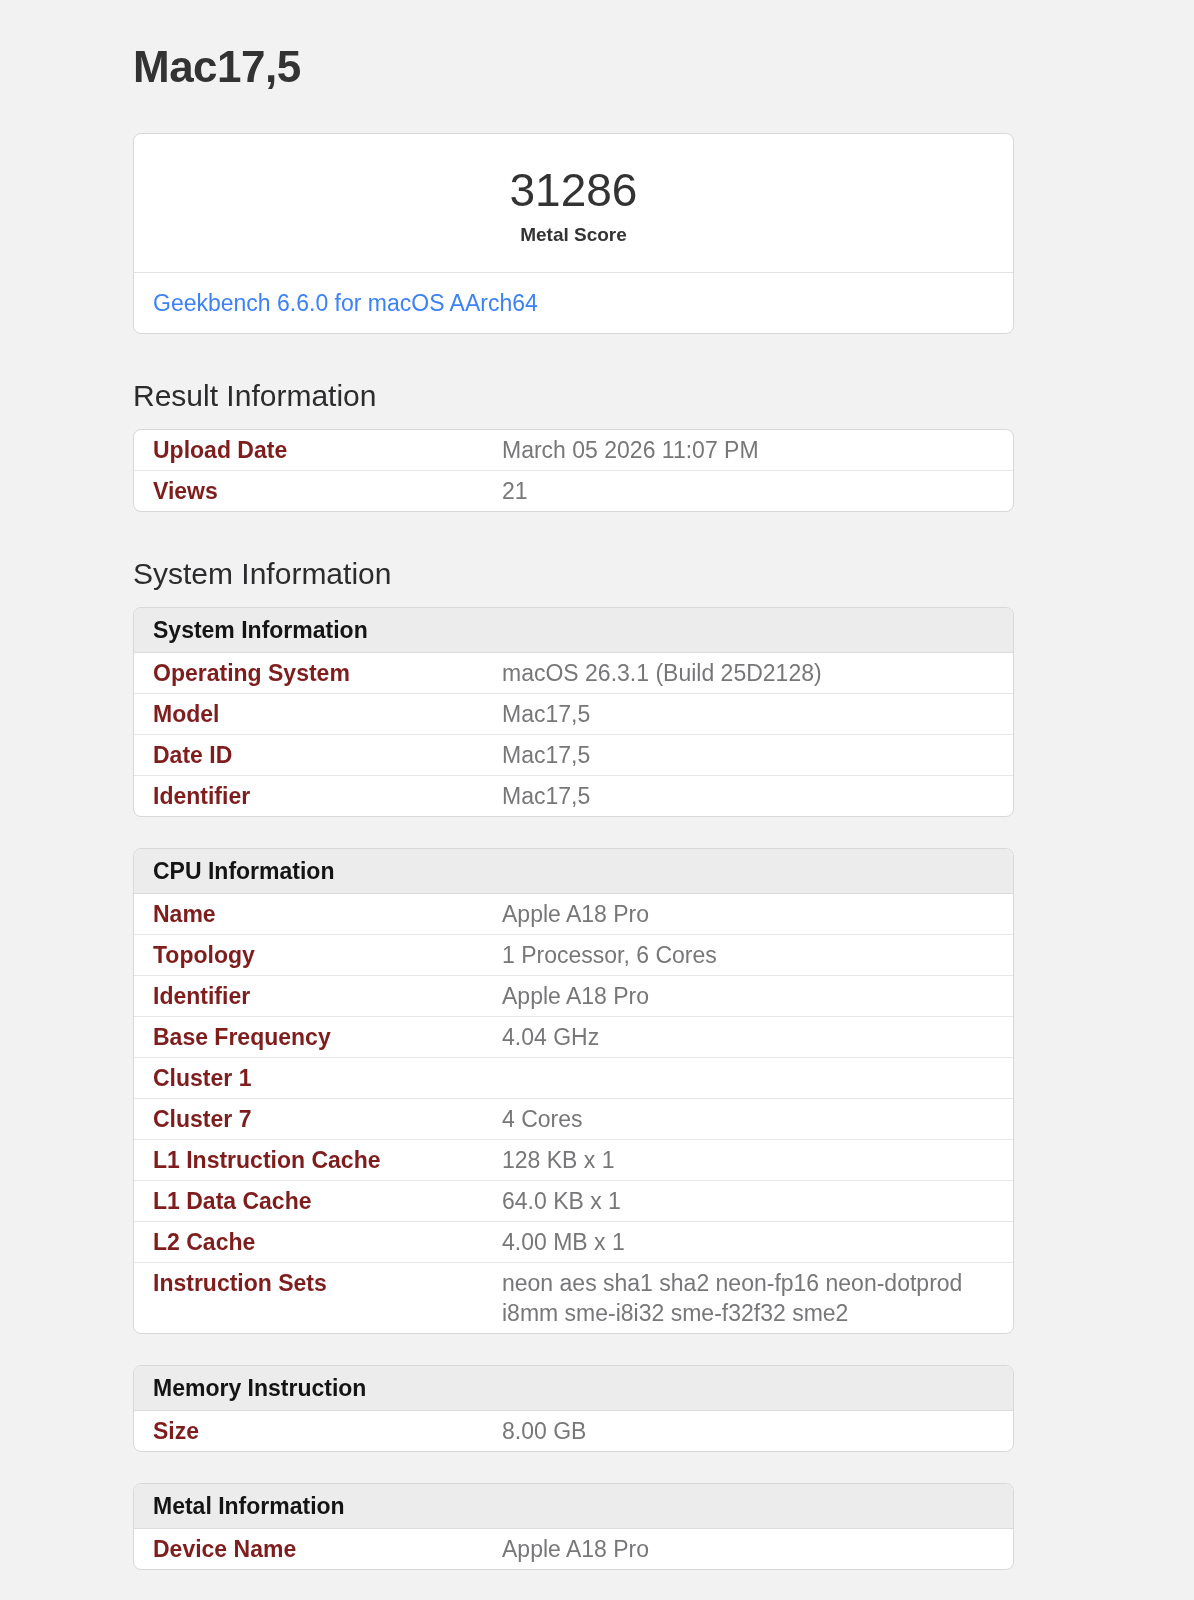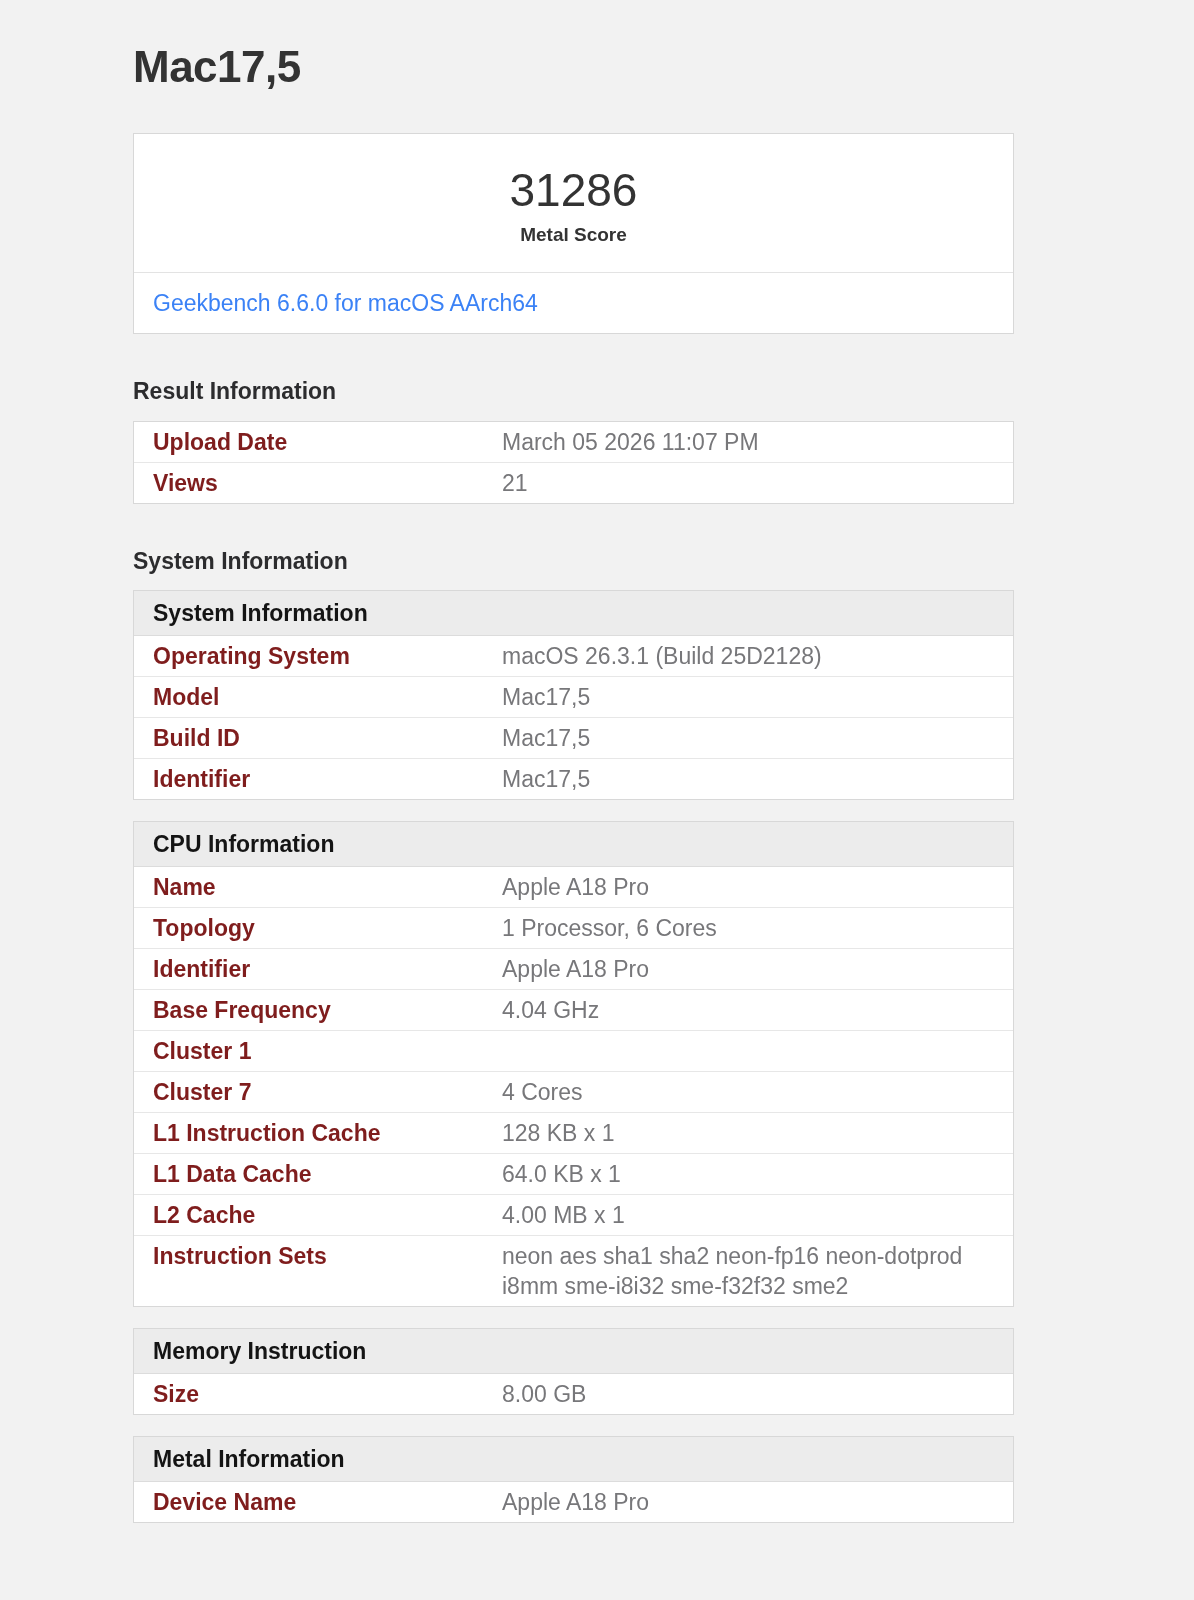--- a/index.html
+++ b/index.html
@@ -21,21 +21,21 @@
     font-size: 44px;
     font-weight: bold;
     color: #333333;
     letter-spacing: -0.5px;
     margin: 0 0 40px 0;
     line-height: 1.15;
   }
   .card {
     background: #ffffff;
     border: 1px solid #d8d8d8;
-    border-radius: 0;
+    border-radius: 8px;
     overflow: hidden;
   }
   
   .score-top { text-align: center; padding: 31px 0 26px 0; }
   .score-number {
     font-size: 46px;
     font-weight: 400;
     color: #333333;
     line-height: 1.1;
   }
@@ -47,27 +47,27 @@
   }
   .score-footer {
     border-top: 1px solid #e3e3e3;
     padding: 15px 19px;
     font-size: 23px;
     line-height: 30px;
     color: #3b82f6;
   }
   
   h2.section-heading {
-    font-size: 23px;
-    font-weight: bold;
+    font-size: 30px;
+    font-weight: normal;
     color: #2c2c2e;
     margin: 44px 0 15px 0;
     line-height: 1.2;
   }
-  .standalone { margin-top: 21px; }
+  .standalone { margin-top: 31px; }
   
   .card-header {
     background: #ececec;
     font-size: 23px;
     font-weight: bold;
     color: #141414;
     line-height: 30px;
     padding: 7px 19px;
     border-bottom: 1px solid #dcdcdc;
   }
@@ -126,21 +126,21 @@
     <div class="rows">
         <div class="trow">
           <div class="tlabel">Operating System</div>
           <div class="tvalue">macOS 26.3.1 (Build 25D2128)</div>
         </div>
         <div class="trow">
           <div class="tlabel">Model</div>
           <div class="tvalue">Mac17,5</div>
         </div>
         <div class="trow">
-          <div class="tlabel">Build ID</div>
+          <div class="tlabel">Date ID</div>
           <div class="tvalue">Mac17,5</div>
         </div>
         <div class="trow">
           <div class="tlabel">Identifier</div>
           <div class="tvalue">Mac17,5</div>
         </div>
       </div>
   </section>
 
   <section class="card standalone">

